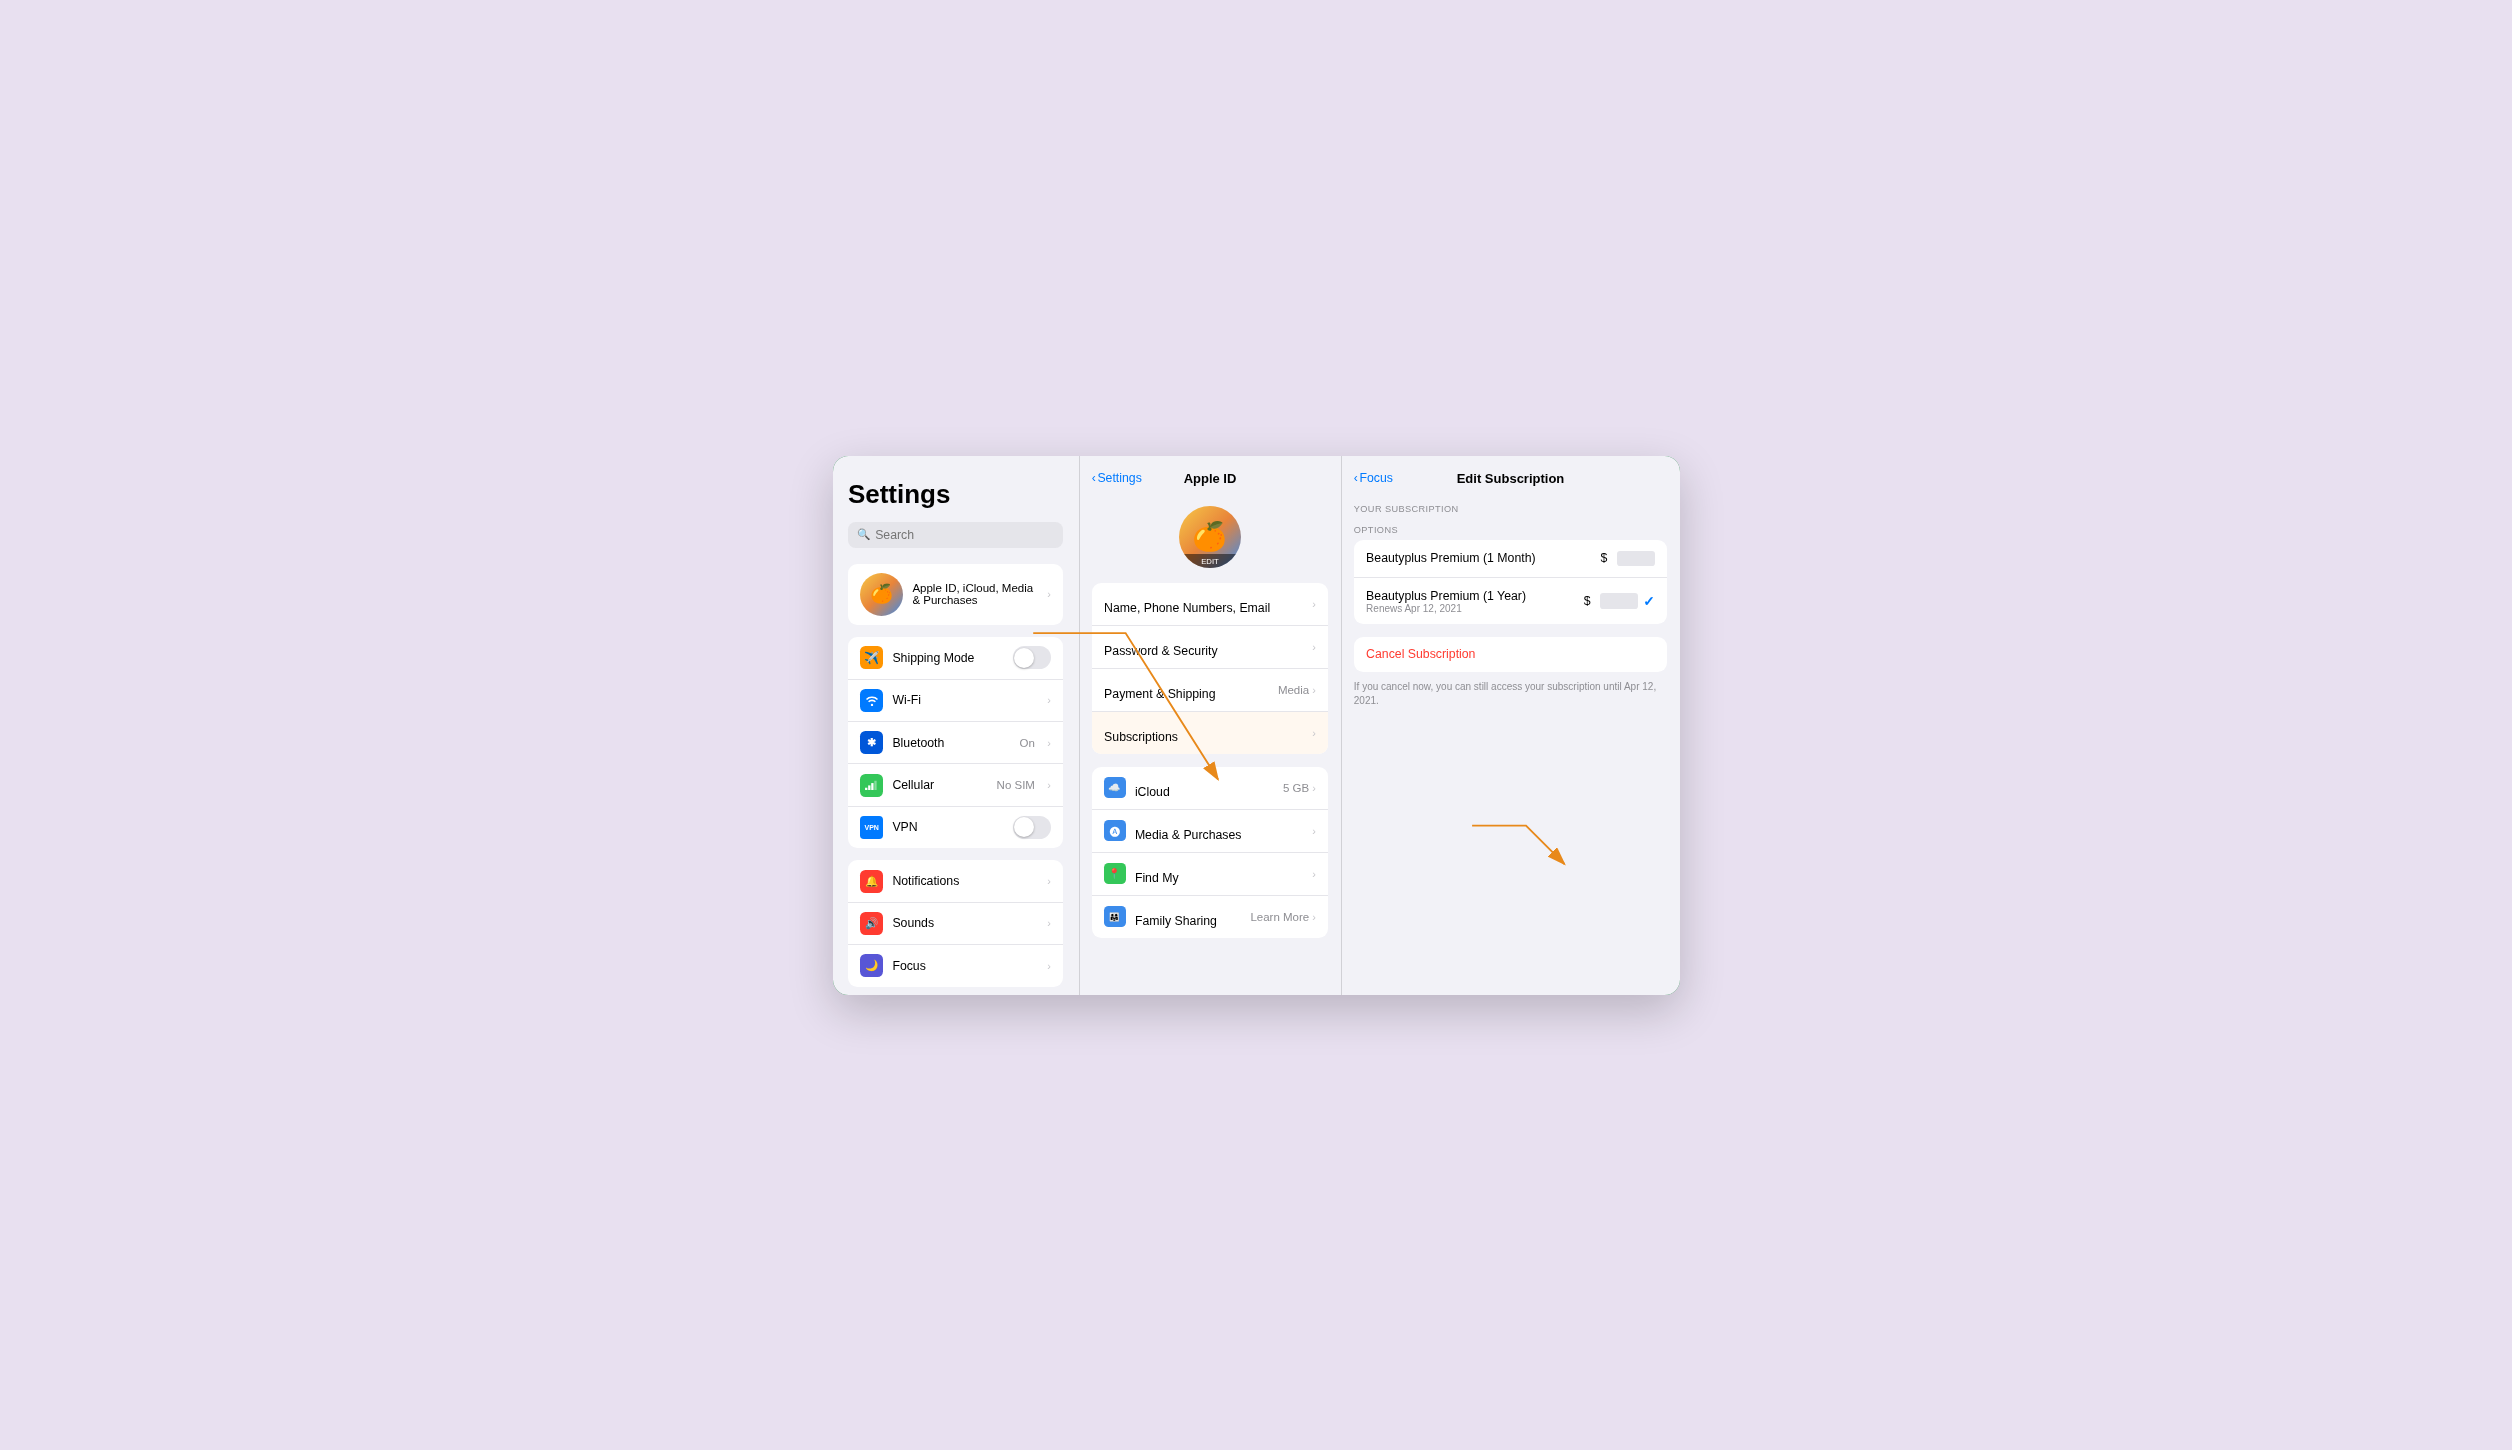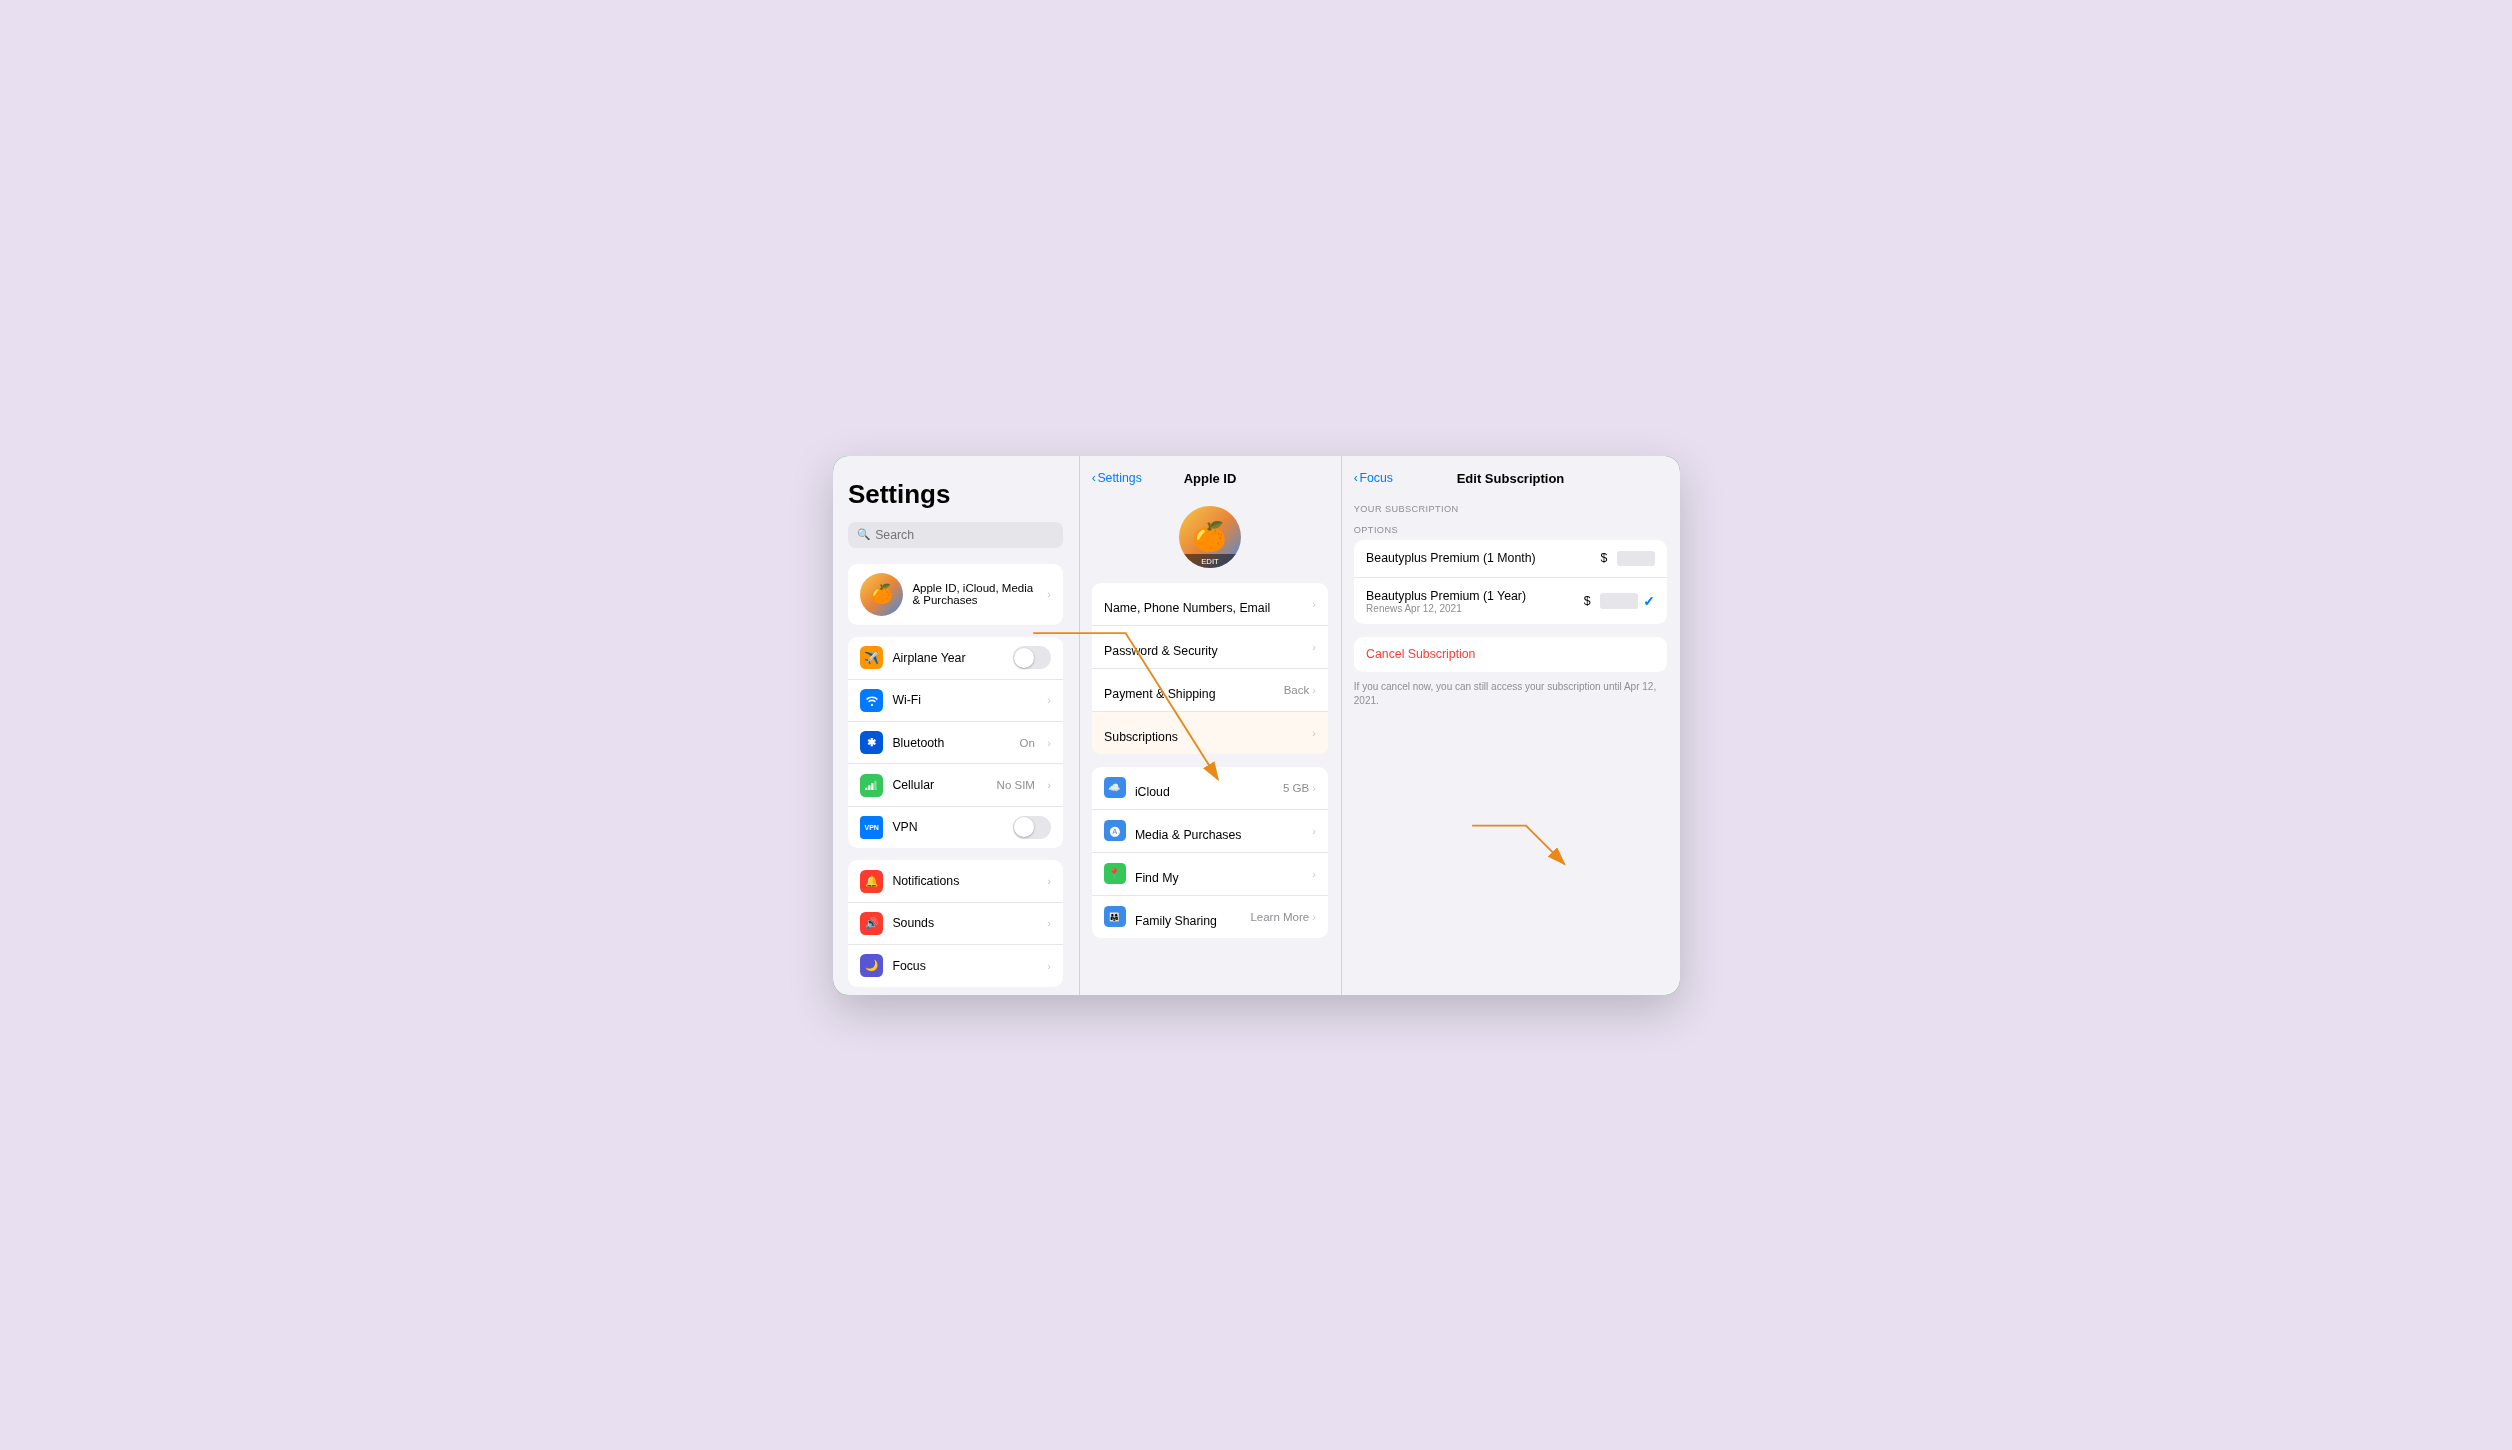--- a/index.html
+++ b/index.html
@@ -411,21 +411,21 @@
           <div class="profile-avatar-img">🍊</div>
         </div>
         <div class="profile-label">Apple ID, iCloud, Media &amp; Purchases</div>
         <span class="chevron">›</span>
       </div>
     </div>
 
     <div class="settings-group">
       <div class="settings-row">
         <div class="settings-row-icon icon-orange">✈️</div>
-        <span class="settings-row-label">Airplane Year</span>
+        <span class="settings-row-label">Shipping Mode</span>
         <div class="toggle">
           <div class="toggle-knob"></div>
         </div>
       </div>
       <div class="settings-row">
         <div class="settings-row-icon icon-blue">
           <svg width="14" height="10.8" viewBox="0 0 18 14" fill="white">
             <path d="M9 11.5a1.5 1.5 0 1 1 0 3 1.5 1.5 0 0 1 0-3z"></path>
             <path d="M9 8c1.4 0 2.7.5 3.7 1.4l1.4-1.4A7 7 0 0 0 9 6a7 7 0 0 0-5.1 2L5.3 9.4A5 5 0 0 1 9 8z"></path>
             <path d="M9 4C11.5 4 13.7 5 15.4 6.6l1.4-1.4A10 10 0 0 0 9 2a10 10 0 0 0-7.8 3.2l1.4 1.4A8 8 0 0 1 9 4z"></path>
@@ -509,21 +509,21 @@
       <div class="appleid-row">
         <span class="appleid-row-label">Name, Phone Numbers, Email</span>
         <span class="chevron">›</span>
       </div>
       <div class="appleid-row">
         <span class="appleid-row-label">Password &amp; Security</span>
         <span class="chevron">›</span>
       </div>
       <div class="appleid-row">
         <span class="appleid-row-label">Payment &amp; Shipping</span>
-        <span class="appleid-row-value">Back</span>
+        <span class="appleid-row-value">Media</span>
         <span class="chevron">›</span>
       </div>
       <div class="appleid-row" style="background:#fff8f0;">
         <span class="appleid-row-label">Subscriptions</span>
         <span class="chevron">›</span>
       </div>
     </div>
 
     <div class="appleid-menu-group">
       <div class="appleid-row">

